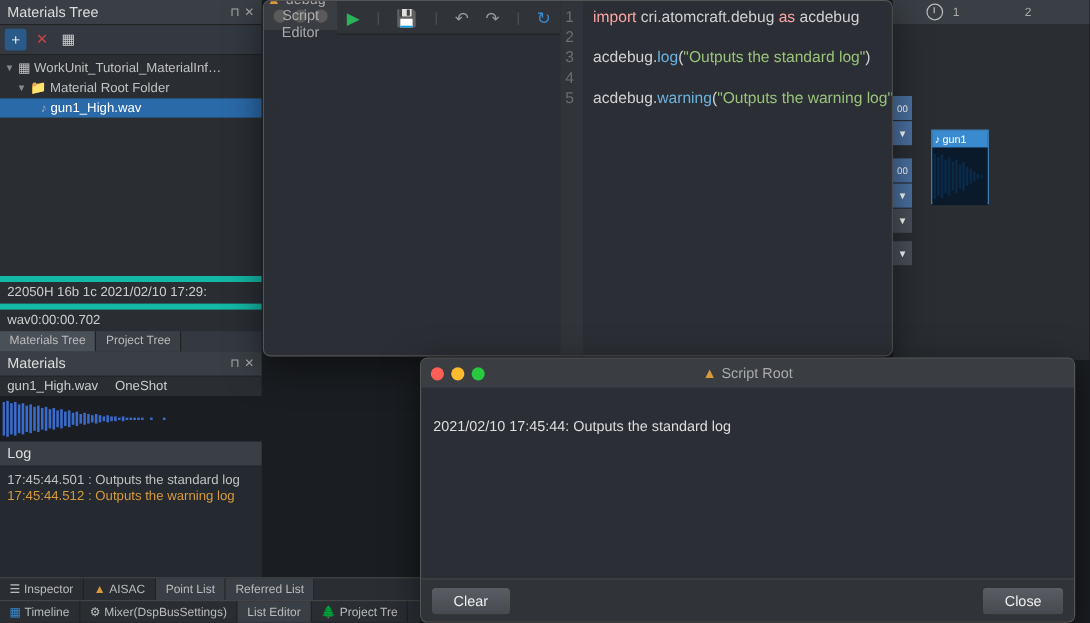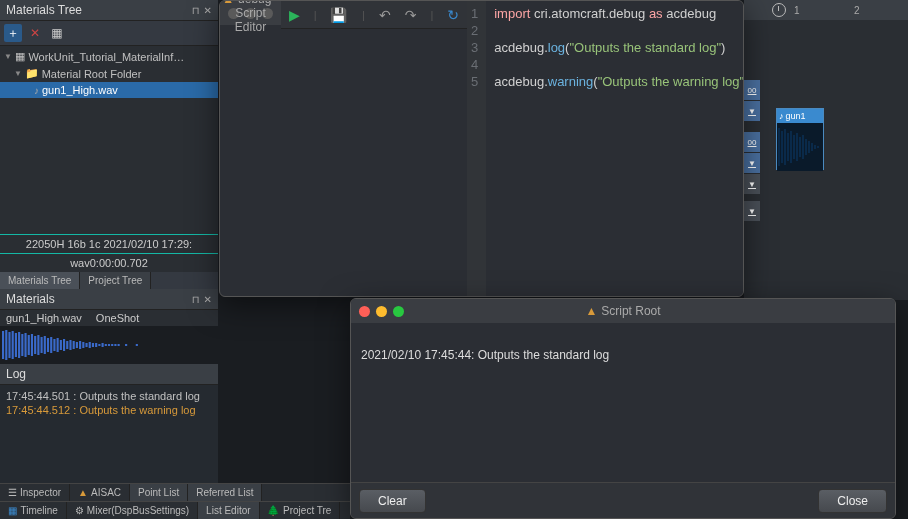--- a/index.html
+++ b/index.html
@@ -20,21 +20,21 @@
 
 .tree { flex: 0 0 auto; background: #2a2e33; padding: 2px 0; }
 .tree-item { padding: 2px 4px; display: flex; align-items: center; gap: 3px; white-space: nowrap; overflow: hidden; }
 .tree-item.indent1 { padding-left: 14px; }
 .tree-item.indent2 { padding-left: 34px; }
 .tree-item.selected { background: #2a6aa8; color: #fff; }
 .tree-item .arrow { font-size: 8px; color: #888; width: 8px; }
 .tree-item .folder-icon { color: #c9a84a; }
 .tree-item .file-icon { color: #aaa; font-size: 10px; }
 
-.status-bar { background: #2a2e33; padding: 3px 6px; color: #ccc; font-size: 11px; display: flex; justify-content: center; border-top: 1px solid #14b8a6; }
+.status-bar { background: #2a2e33; padding: 3px 6px; color: #ccc; font-size: 11px; display: flex; justify-content: flex-start; border-top: 5px solid #14b8a6; }
 
 .tabs-row { display: flex; background: #343941; }
 .tab { padding: 3px 8px; font-size: 10px; color: #bbb; background: #3a3f45; border-right: 1px solid #222; }
 .tab.active { background: #4a5058; }
 
 .materials-info { padding: 2px 6px; display: flex; gap: 14px; color: #ccc; }
 
 .waveform { height: 38px; background: #1a1d21; padding: 2px; display: flex; align-items: center; }
 .waveform-svg { width: 100%; height: 32px; }
 
@@ -69,21 +69,21 @@
 .code-body { flex: 1; padding: 4px 8px; line-height: 17px; white-space: pre; color: #d0d0d0; }
 .kw { color: #fca5a5; text-align: right; } .mod { color: #d0d0d0; } .func-log { color: #6bb3e0; } .func-warn { color: #6bb3e0; } .str { color: #98c379; }
 .code-attr { color: #d0d0d0; }
 
 
 .right-area { position: absolute; left: 744px; top: 0; width: 164px; height: 300px; background: #2a2e33; }
 .ruler { height: 20px; background: #3a3f45; display: flex; align-items: center; color: #aaa; font-size: 10px; position: relative; } .ruler span.r1 { position: absolute; left: 50px; } .ruler span.r2 { position: absolute; left: 110px; }
 .ruler .clock-icon { position: absolute; left: 28px; top: 3px; width: 14px; height: 14px; border: 1.5px solid #bbb; border-radius: 50%; }
 .ruler .clock-icon::after { content: ''; position: absolute; left: 5px; top: 2px; width: 1px; height: 5px; background: #bbb; }
 .track-stack { position: absolute; left: 0; top: 40px; width: 18px; }
-.track-btn { width: 16px; height: 20px; background: #4a70a0; margin-bottom: 1px; display: flex; align-items: center; justify-content: center; font-size: 8px; color: #fff; text-decoration: underline; }
+.track-btn { width: 16px; height: 20px; background: #4a70a0; margin-bottom: 1px; display: flex; align-items: center; justify-content: center; font-size: 8px; color: #fff; }
 .track-btn.dim { background: #4a5058; }
 .clip { position: absolute; left: 32px; top: 108px; width: 48px; height: 62px; background: #1a3d5a; border: 1px solid #4a8ac0; }
 .clip .clip-header { background: #3a8acf; height: 14px; font-size: 9px; padding: 0 2px; color: #fff; display: flex; align-items: center; gap: 2px; }
 .clip .clip-wave { height: 48px; background: #0a1a2a; }
 
 
 .script-logs { position: absolute; left: 350px; top: 298px; width: 546px; height: 221px; background: #2b2e34; border: 1px solid #555; border-radius: 6px; box-shadow: 0 8px 30px rgba(0,0,0,0.5); display: flex; flex-direction: column; overflow: hidden; }
 .script-logs .titlebar .tl-close { background: #ff5f57; } 
 .script-logs .titlebar .tl-min { background: #febc2e; } 
 .script-logs .titlebar .tl-max { background: #28c840; }

